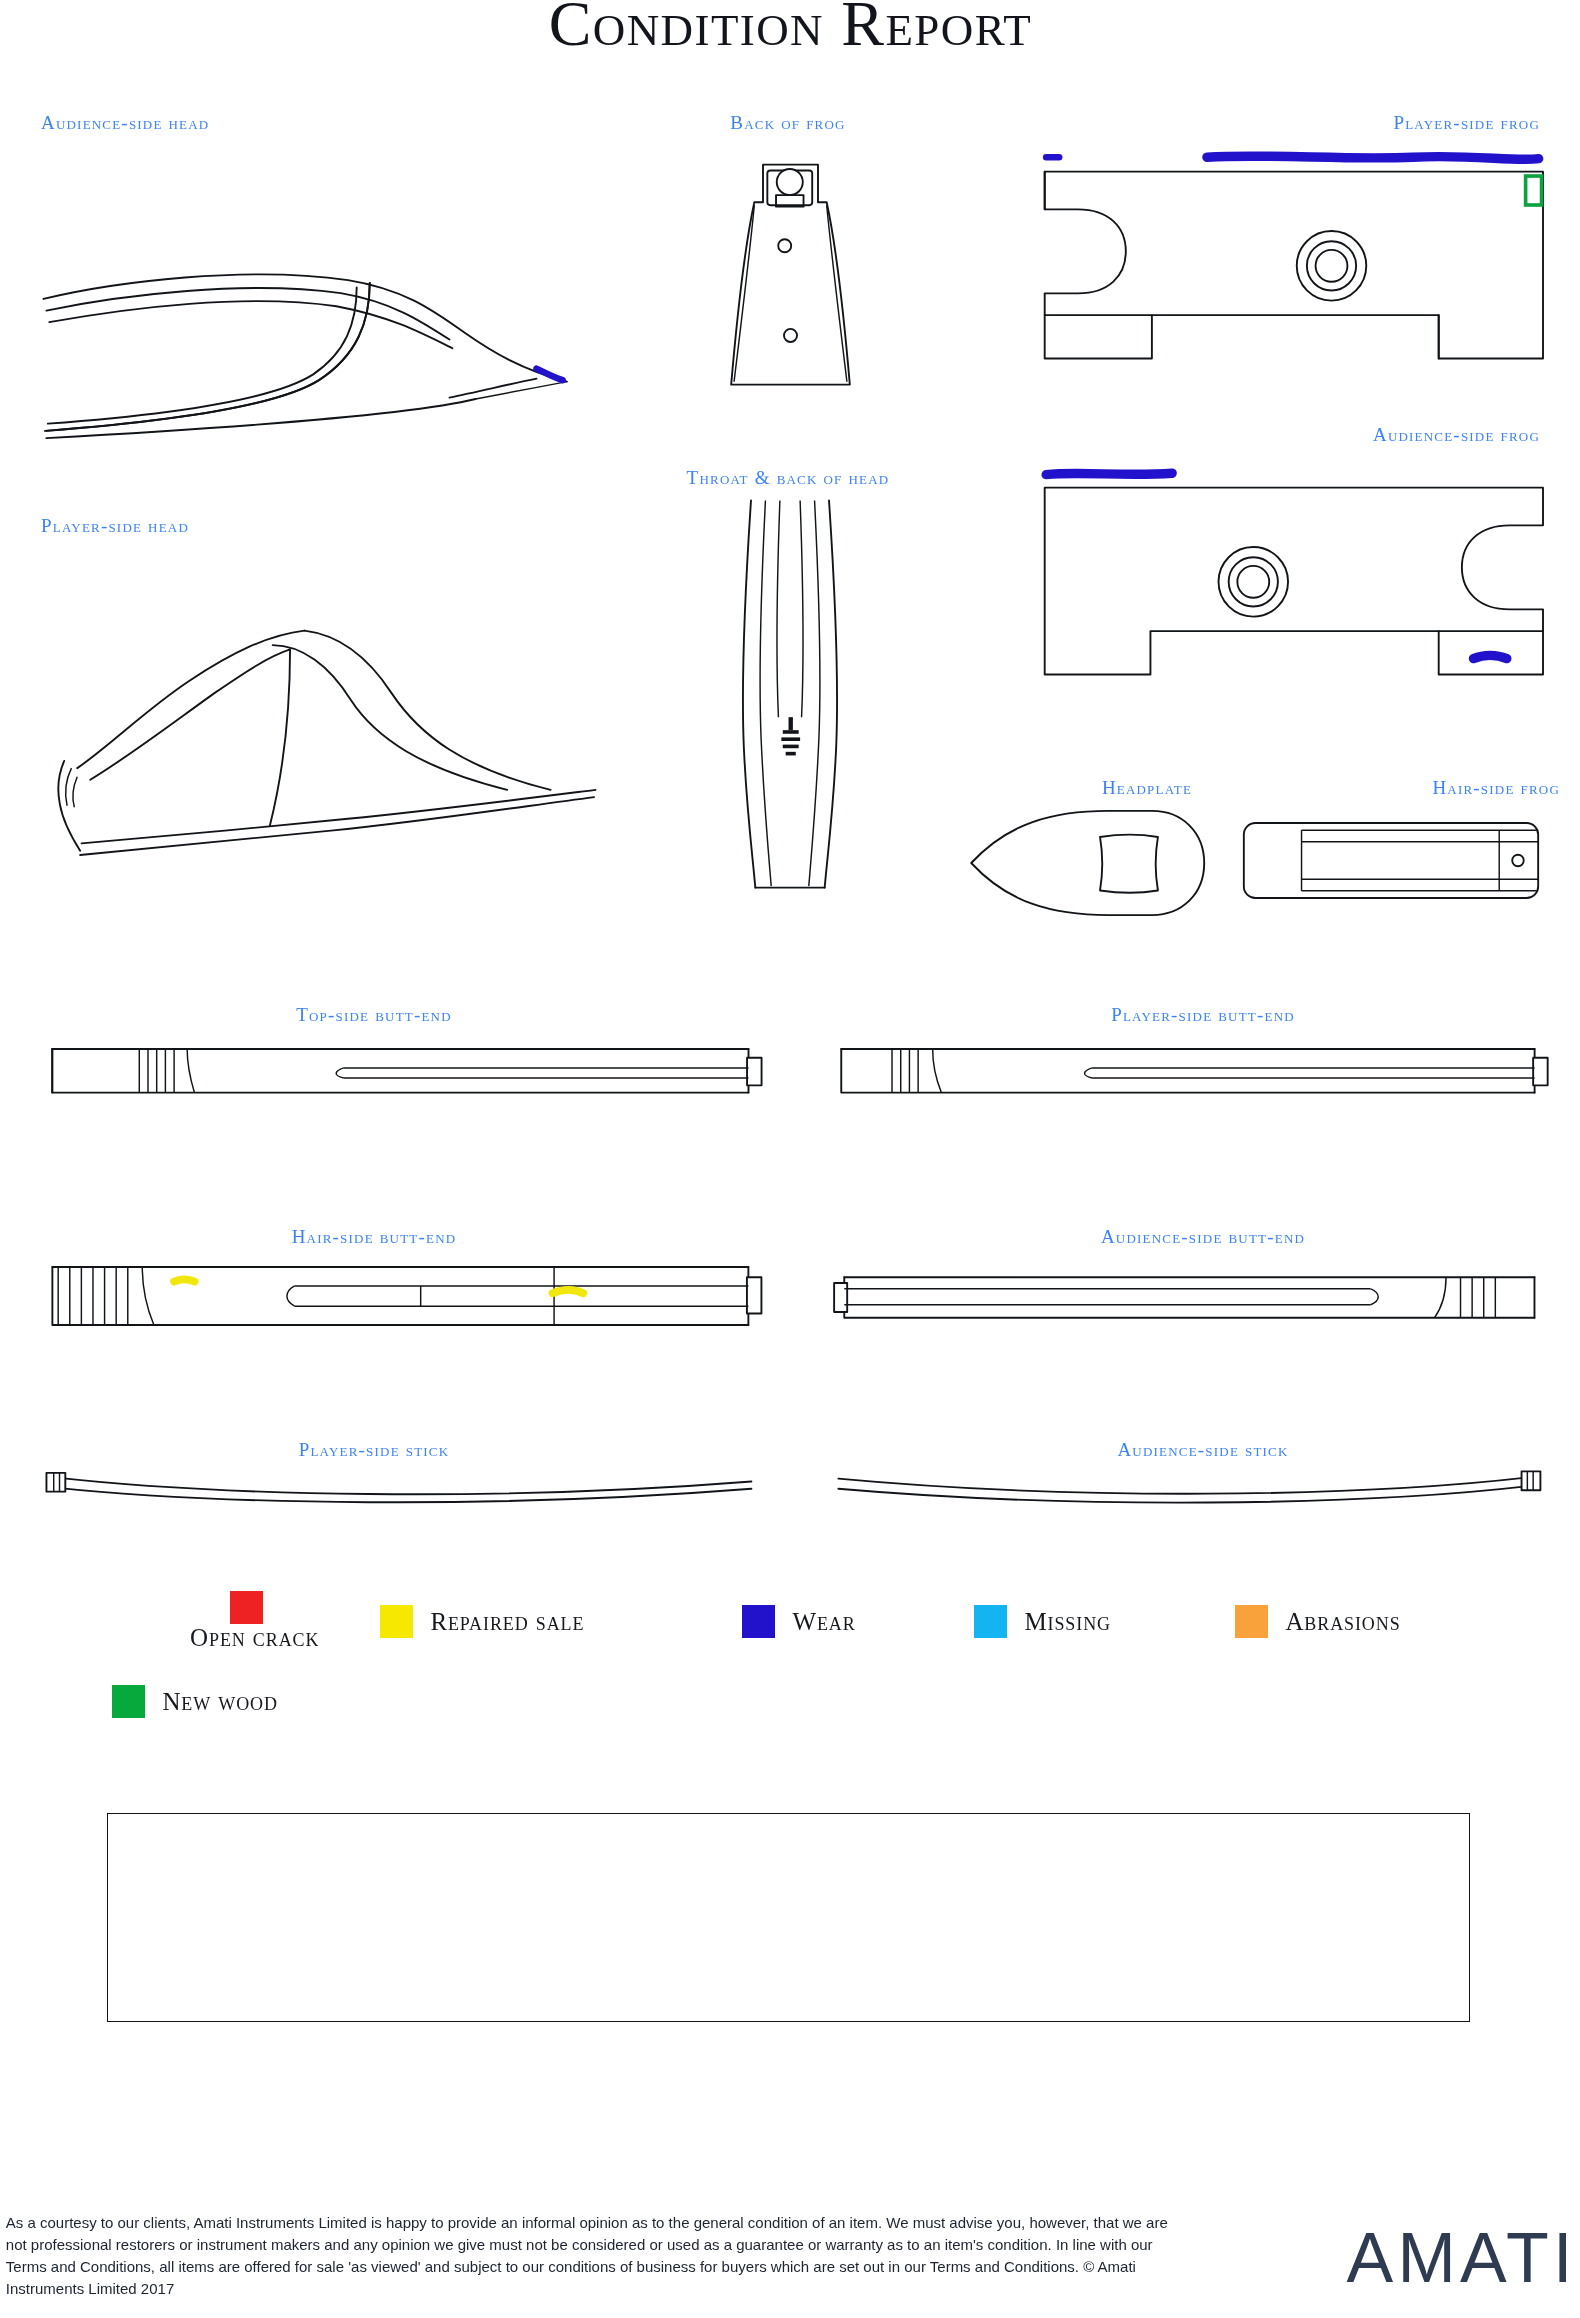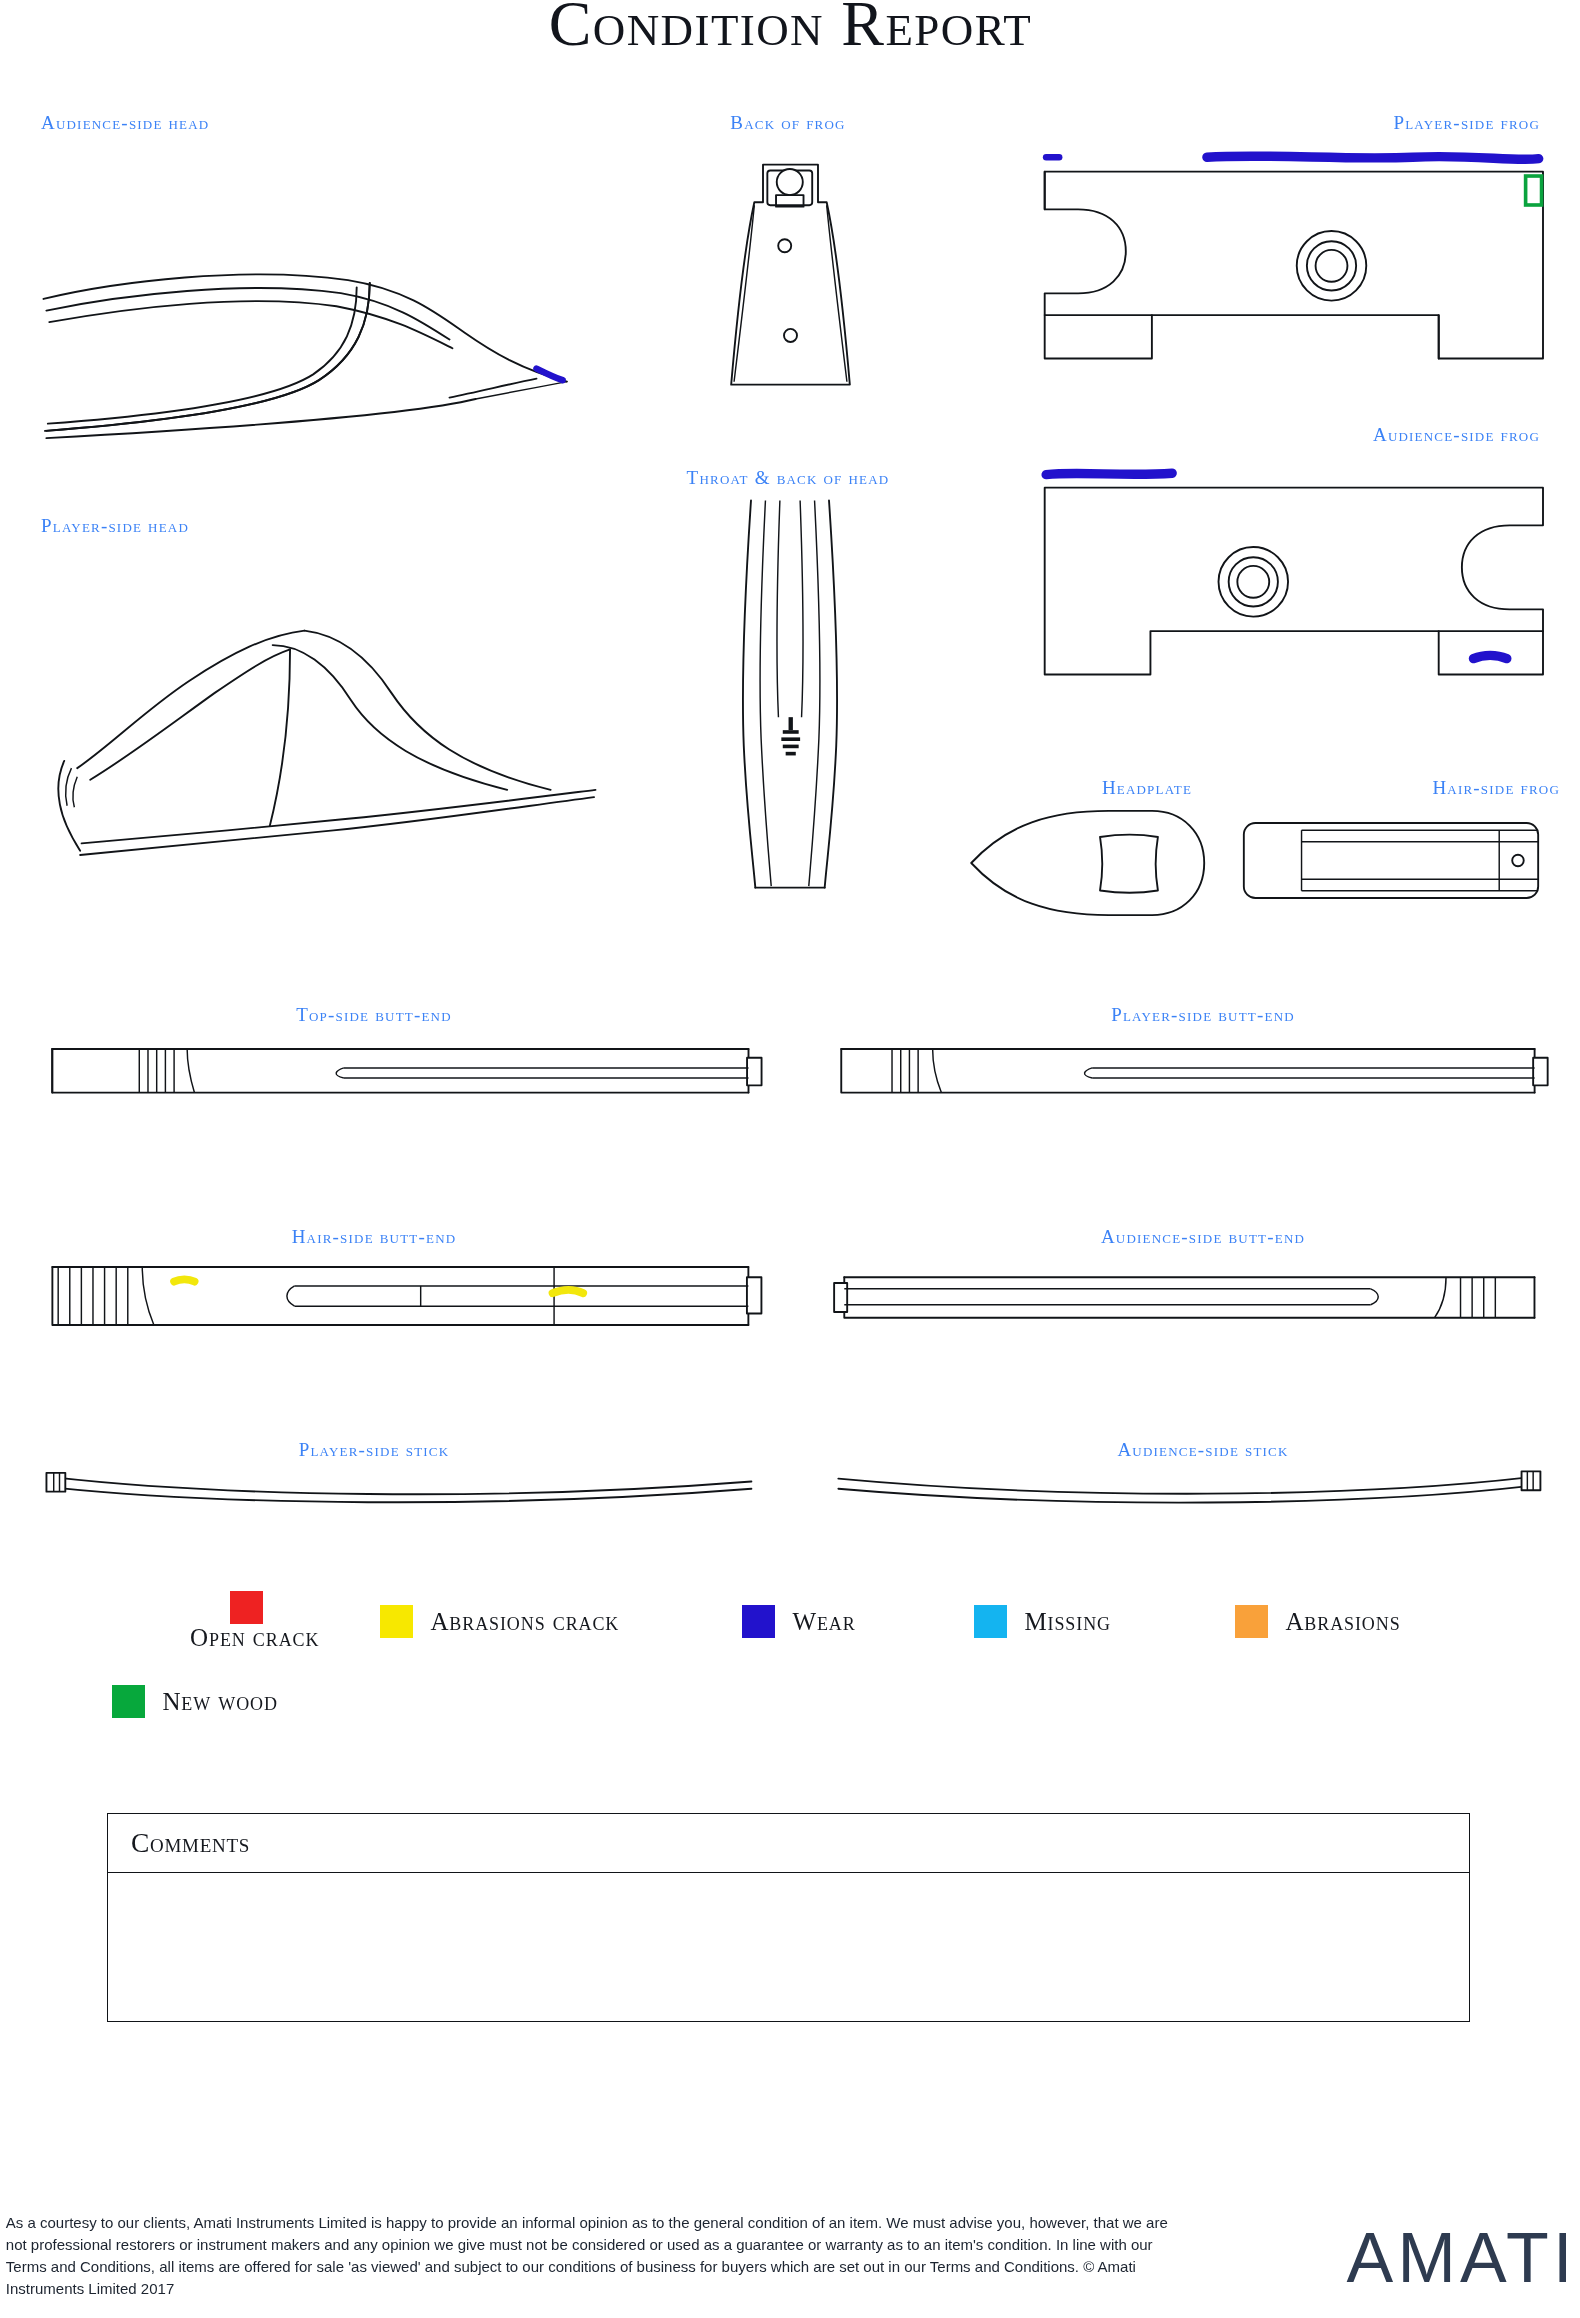--- a/index.html
+++ b/index.html
@@ -326,21 +326,21 @@
   </svg>
 
   <div id="legend">
     <div class="legend-row">
       <div class="legend-item" style="width:268px;flex-direction:column;">
         <span class="swatch" style="background:#ee2222;"></span>
         <span class="legend-text">Open crack</span>
       </div>
       <div class="legend-item" style="width:362px;">
         <span class="swatch" style="background:#f7e800;"></span>
-        <span class="legend-text">Abrasions crack</span>
+        <span class="legend-text">Repaired sale</span>
       </div>
       <div class="legend-item" style="width:232px;">
         <span class="swatch" style="background:#2212cc;"></span>
         <span class="legend-text">Wear</span>
       </div>
       <div class="legend-item" style="width:261px;">
         <span class="swatch" style="background:#14b4f0;"></span>
         <span class="legend-text">Missing</span>
       </div>
       <div class="legend-item">
@@ -350,23 +350,20 @@
     </div>
     <div class="legend-row">
       <div class="legend-item">
         <span class="swatch" style="background:#07a83c;"></span>
         <span class="legend-text">New wood</span>
       </div>
     </div>
   </div>
 
   <div id="comments-box">
-    <div id="comments-head">
-      <span>Comments</span>
-    </div>
     <div id="comments-body"></div>
   </div>
 
   <div id="footer">As a courtesy to our clients, Amati Instruments Limited is happy to provide an informal opinion as to the general condition of an item. We must advise you, however, that we are not professional restorers or instrument makers and any opinion we give must not be considered or used as a guarantee or warranty as to an item's condition. In line with our Terms and Conditions, all items are offered for sale 'as viewed' and subject to our conditions of business for buyers which are set out in our Terms and Conditions. © Amati Instruments Limited 2017</div>
   <div id="brand">AMATI</div>
 
 </div>
 
 
 </body></html>

